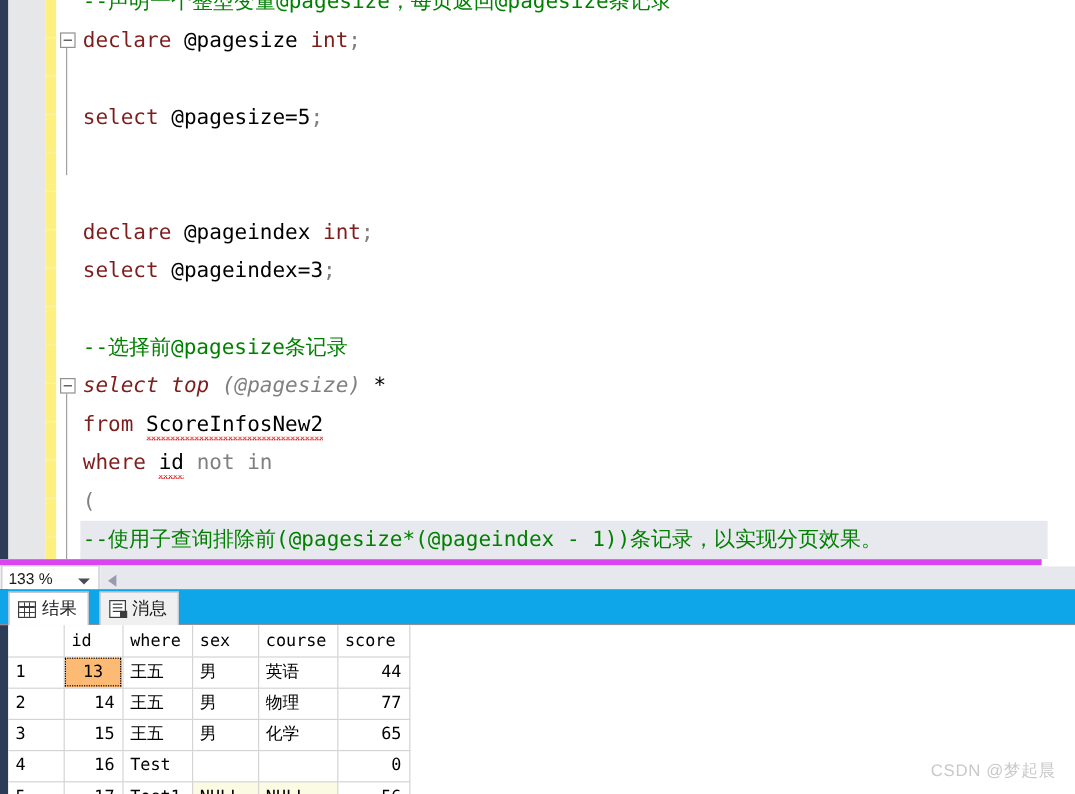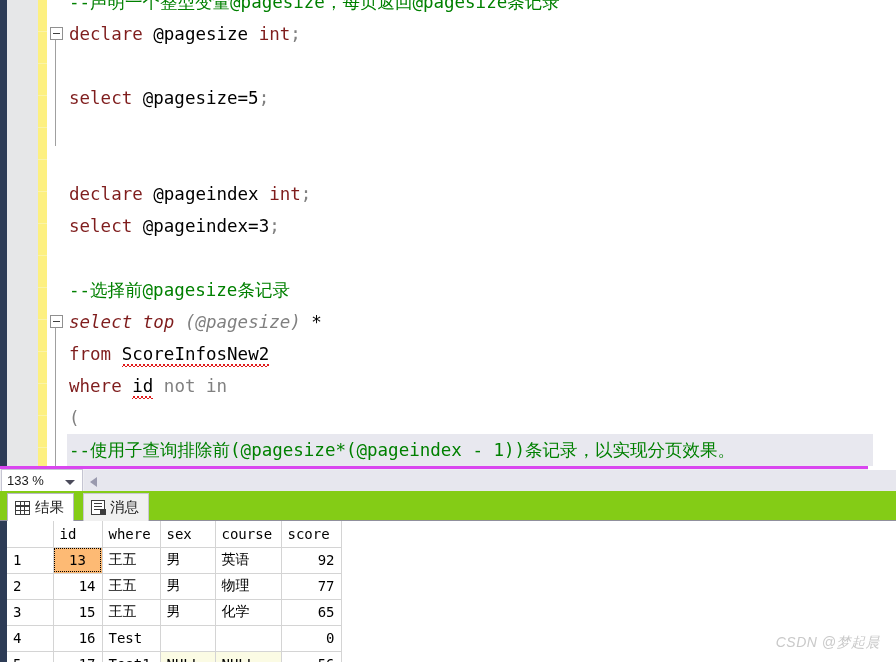--- a/index.html
+++ b/index.html
@@ -104,21 +104,21 @@
   }
   .sel-line {
     background: #e8e8ef;
   }
 
   
   #zoom-strip {
     position: absolute; left: 0; top: 466px;
     width: 868px; height: 25px;
     background: #eeeef2;
-    border-top: 3px solid #d946ef;
+    border-top: 5px solid #d946ef;
     box-sizing: border-box;
   }
   #zoom-combo {
     position: absolute; left: 1px; top: 0px;
     width: 82px; height: 24px;
     background: #ffffff;
     border: 1px solid #c5c5d2;
     box-sizing: border-box;
   }
   #zoom-combo .zv {
@@ -143,21 +143,21 @@
     width: 0; height: 0;
     border-top: 5px solid transparent;
     border-bottom: 5px solid transparent;
     border-right: 7px solid #9a9aae;
   }
 
   
   #tabs-bar {
     position: absolute; left: 0; top: 491px;
     width: 896px; height: 30px;
-    background: #84cc16;
+    background: #0ea5e9;
     border-bottom: 1px solid #90909c;
     box-sizing: border-box;
   }
   .vs-edge2 {
     position: absolute; left: 0; top: 491px;
     width: 7px; height: 171px;
     background: #2d3c56;
   }
   .tab {
     position: absolute; top: 2px;
@@ -251,21 +251,20 @@
 
   
   #watermark {
     position: absolute;
     right: 16px; bottom: 10px;
     font-size: 14px;
     color: #c9c9c9;
     font-family: "Liberation Sans", sans-serif;
     letter-spacing: 0.5px;
     pointer-events: none;
-    font-style: italic;
   }
 </style>
 </head>
 <body>
 
 <div id="app">
 
   <div id="editor-pane">
     <div class="vs-edge"></div>
     <div class="gutter-grey"></div>
@@ -342,21 +341,21 @@
             <th style="width: 60px;">score</th>
           </tr>
       </thead>
       <tbody id="grid-body">
           <tr>
             <td class="rowhdr">1</td>
             <td class="num sel">13</td>
             <td class="">王五</td>
             <td class="">男</td>
             <td class="">英语</td>
-            <td class="num">92</td>
+            <td class="num">44</td>
           </tr>
           <tr>
             <td class="rowhdr">2</td>
             <td class="num">14</td>
             <td class="">王五</td>
             <td class="">男</td>
             <td class="">物理</td>
             <td class="num">77</td>
           </tr>
           <tr>

